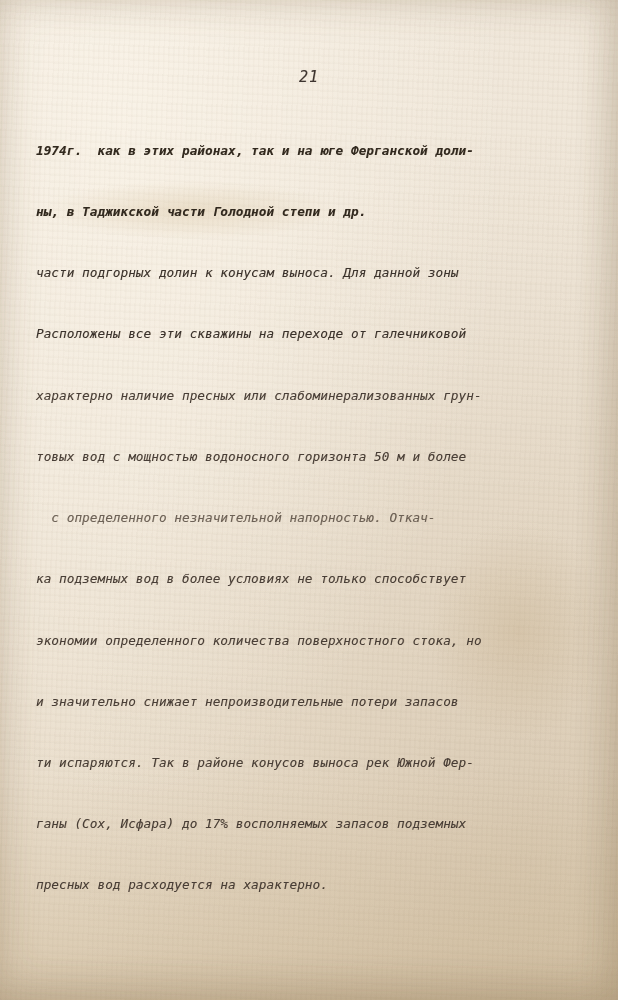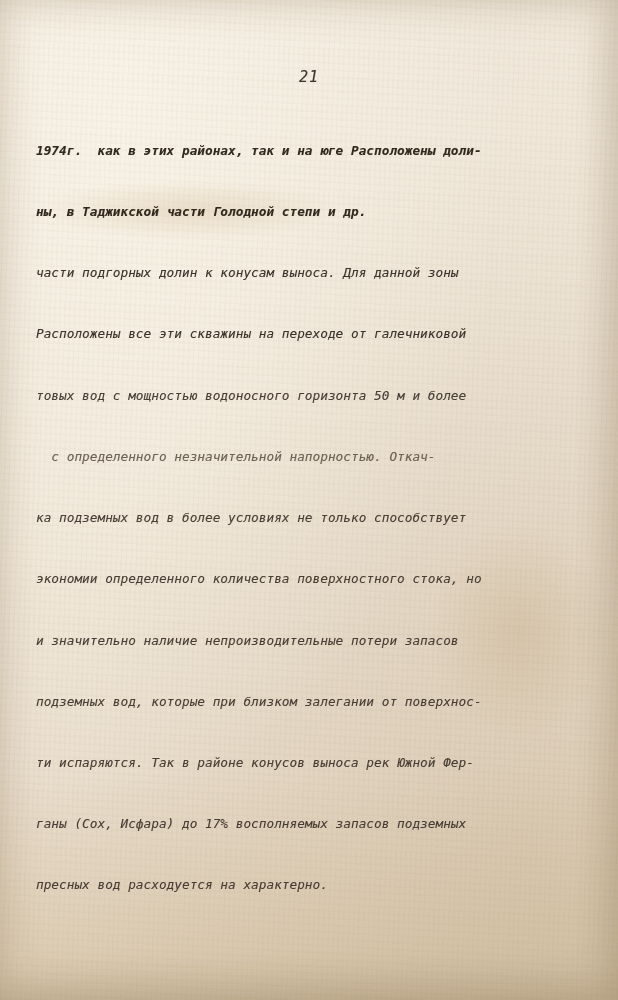--- a/index.html
+++ b/index.html
@@ -115,30 +115,30 @@
   <div class="grain"></div>
   <div class="smudge-a"></div>
   <div class="smudge-b"></div>
   <div class="smudge-c"></div>
 
   <div class="page-number">21</div>
 
   <div class="body-text">
 
     <div class="para">
-      <span class="line bold-ish">1974г.  как в этих районах, так и на юге Расположены доли-</span>
+      <span class="line bold-ish">1974г.  как в этих районах, так и на юге Ферганской доли-</span>
       <span class="line bold-ish">ны, в Таджикской части Голодной степи и др.</span>
       <span class="line ink-1">части подгорных долин к конусам выноса. Для данной зоны</span>
       <span class="line ink-1">Расположены все эти скважины на переходе от галечниковой</span>
+      <span class="line ink-2">характерно наличие пресных или слабоминерализованных грун-</span>
       <span class="line ink-2">товых вод с мощностью водоносного горизонта 50 м и более</span>
       <span class="line faded">  с определенного незначительной напорностью. Откач-</span>
       <span class="line ink-2">ка подземных вод в более условиях не только способствует</span>
       <span class="line ink-2">экономии определенного количества поверхностного стока, но</span>
-      <span class="line ink-2">и значительно наличие непроизводительные потери запасов</span>
-      <span class="line ink-2">подземных вод, которые при близком залегании от поверхнос-</span>
+      <span class="line ink-2">и значительно снижает непроизводительные потери запасов</span>
       <span class="line ink-2">ти испаряются. Так в районе конусов выноса рек Южной Фер-</span>
       <span class="line ink-2">ганы (Сох, Исфара) до 17% восполняемых запасов подземных</span>
       <span class="line ink-2">пресных вод расходуется на характерно.</span>
     </div>
 
     <span class="gap"></span>
 
   </div>
 
   <div class="edge-shade"></div>

